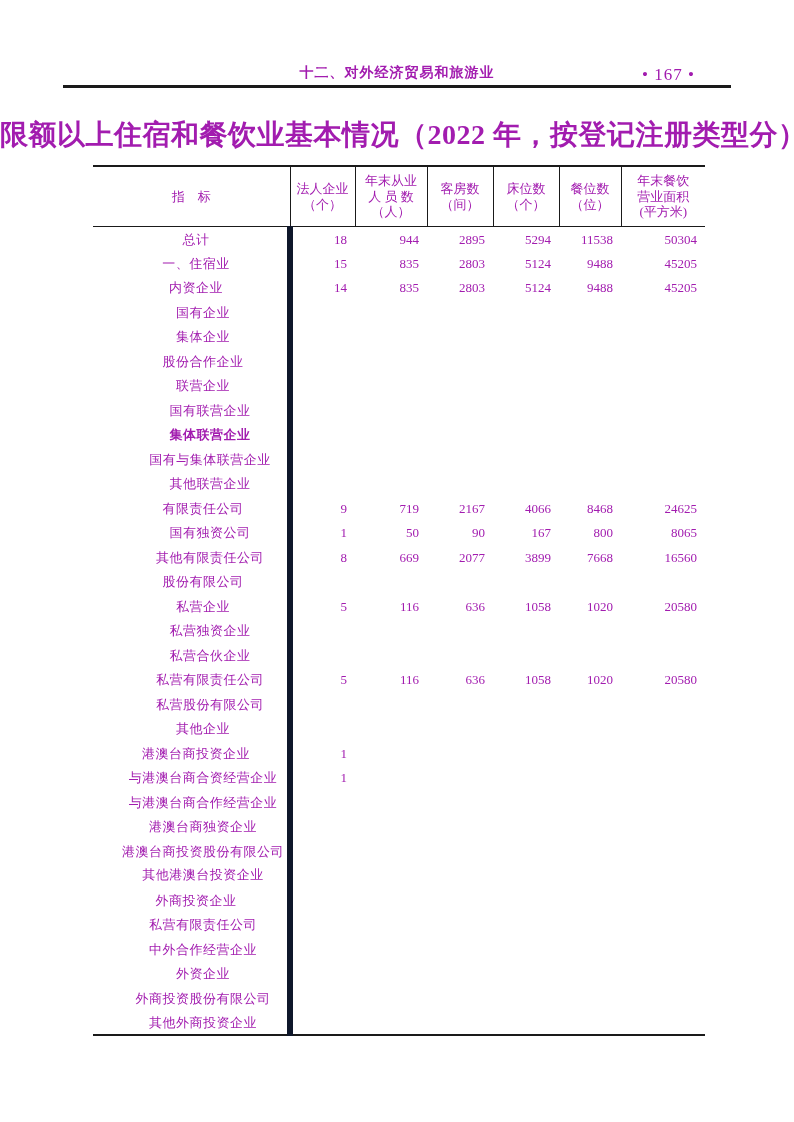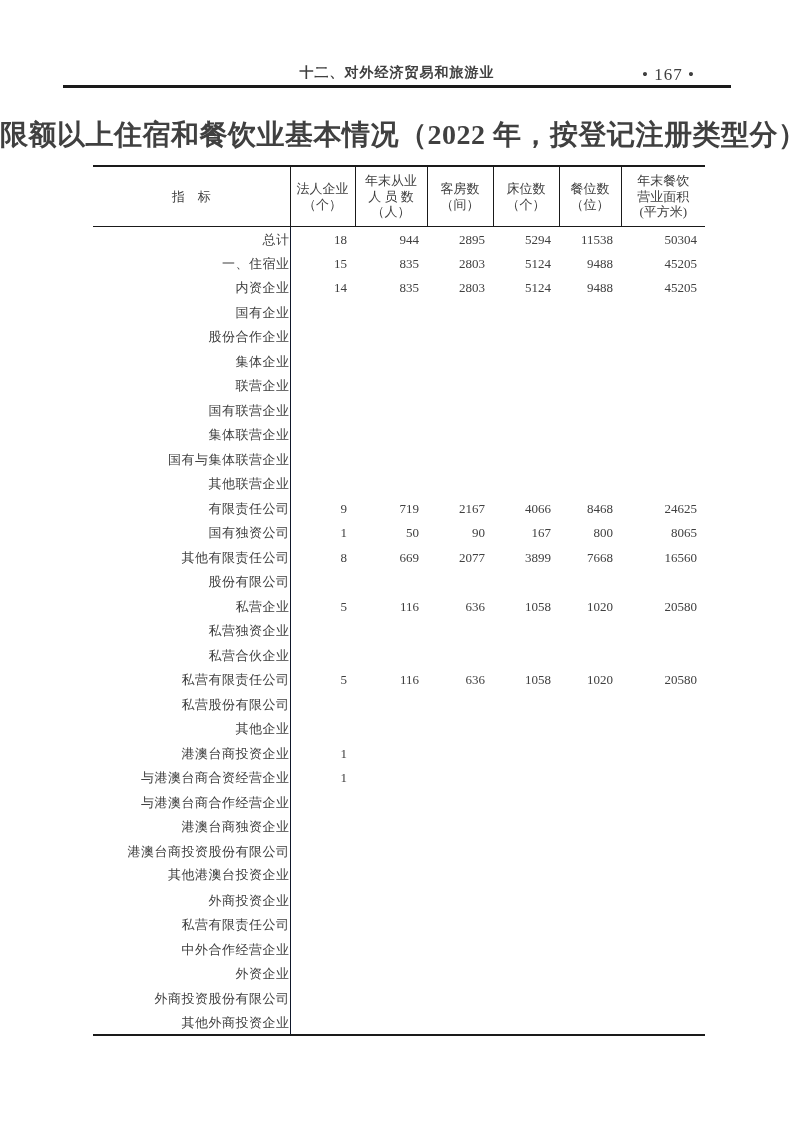--- a/index.html
+++ b/index.html
@@ -3,21 +3,21 @@
 <meta charset="utf-8">
 <style>
   html, body { margin: 0; padding: 0; background: #e8e8e8; }
   .sheet {
     position: relative;
     width: 794px;
     height: 1122px;
     margin: 0 auto;
     background: #ffffff;
     font-family: "Liberation Serif", "DejaVu Serif", serif;
-    color: #404040;
+    color: #a21caf;
     overflow: hidden;
   }
   .page-header {
     position: absolute;
     top: 64px;
     left: 63px;
     width: 668px;
     height: 20px;
   }
   .chapter-title {
@@ -80,22 +80,22 @@
   thead th + th { border-left: 1px solid #1a1a1a; }
   tbody tr { height: 24.5px; }
   tbody td {
     padding: 0;
     vertical-align: middle;
     line-height: 1;
     overflow: hidden;
     white-space: nowrap;
   }
   tbody td.indicator {
-    border-right: 1px solid #0f172a;
-    text-align: right;
+    border-right: 6px solid #0f172a;
+    text-align: center;
     letter-spacing: 0.5px;
   }
   tbody td.value {
     text-align: right;
     padding-right: 8px;
   }
 </style>
 </head>
 <body>
 
@@ -184,57 +184,57 @@
         <tr>
           <td class="indicator" style="padding-left: 26px; margin-top: 16px;">国有企业</td>
           <td class="value"></td>
           <td class="value"></td>
           <td class="value"></td>
           <td class="value"></td>
           <td class="value"></td>
           <td class="value"></td>
         </tr>
         <tr>
+          <td class="indicator" style="padding-left: 26px;">集体企业</td>
+          <td class="value"></td>
+          <td class="value"></td>
+          <td class="value"></td>
+          <td class="value"></td>
+          <td class="value"></td>
+          <td class="value"></td>
+        </tr>
+        <tr>
           <td class="indicator" style="padding-left: 26px;">股份合作企业</td>
           <td class="value"></td>
           <td class="value"></td>
           <td class="value"></td>
           <td class="value"></td>
           <td class="value"></td>
           <td class="value"></td>
         </tr>
         <tr>
-          <td class="indicator" style="padding-left: 26px;">集体企业</td>
-          <td class="value"></td>
-          <td class="value"></td>
-          <td class="value"></td>
-          <td class="value"></td>
-          <td class="value"></td>
-          <td class="value"></td>
-        </tr>
-        <tr>
           <td class="indicator" style="padding-left: 26px;">联营企业</td>
           <td class="value"></td>
           <td class="value"></td>
           <td class="value"></td>
           <td class="value"></td>
           <td class="value"></td>
           <td class="value"></td>
         </tr>
         <tr>
           <td class="indicator" style="padding-left: 40px;">国有联营企业</td>
           <td class="value"></td>
           <td class="value"></td>
           <td class="value"></td>
           <td class="value"></td>
           <td class="value"></td>
           <td class="value"></td>
         </tr>
         <tr>
-          <td class="indicator" style="padding-left: 40px;">集体联营企业</td>
+          <td class="indicator" style="padding-left: 40px; font-weight: bold;">集体联营企业</td>
           <td class="value"></td>
           <td class="value"></td>
           <td class="value"></td>
           <td class="value"></td>
           <td class="value"></td>
           <td class="value"></td>
         </tr>
         <tr>
           <td class="indicator" style="padding-left: 40px;">国有与集体联营企业</td>
           <td class="value"></td>

